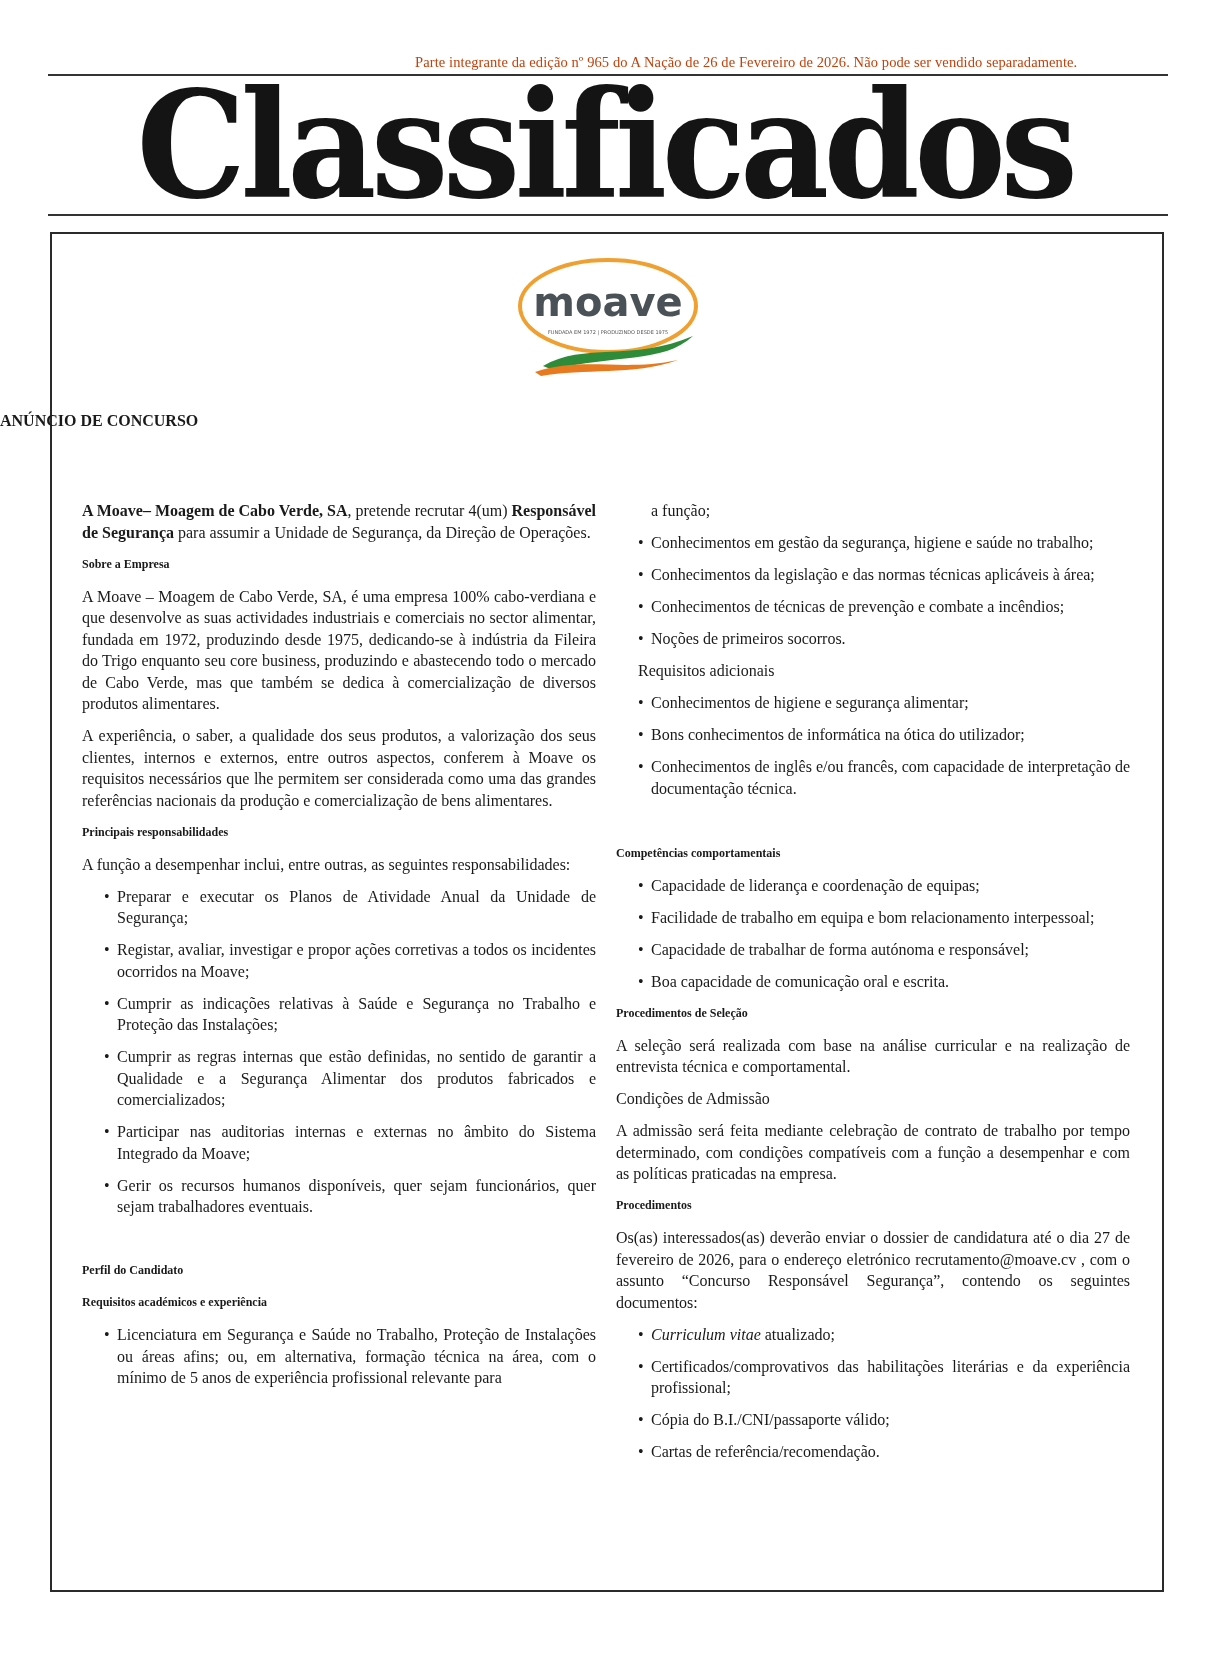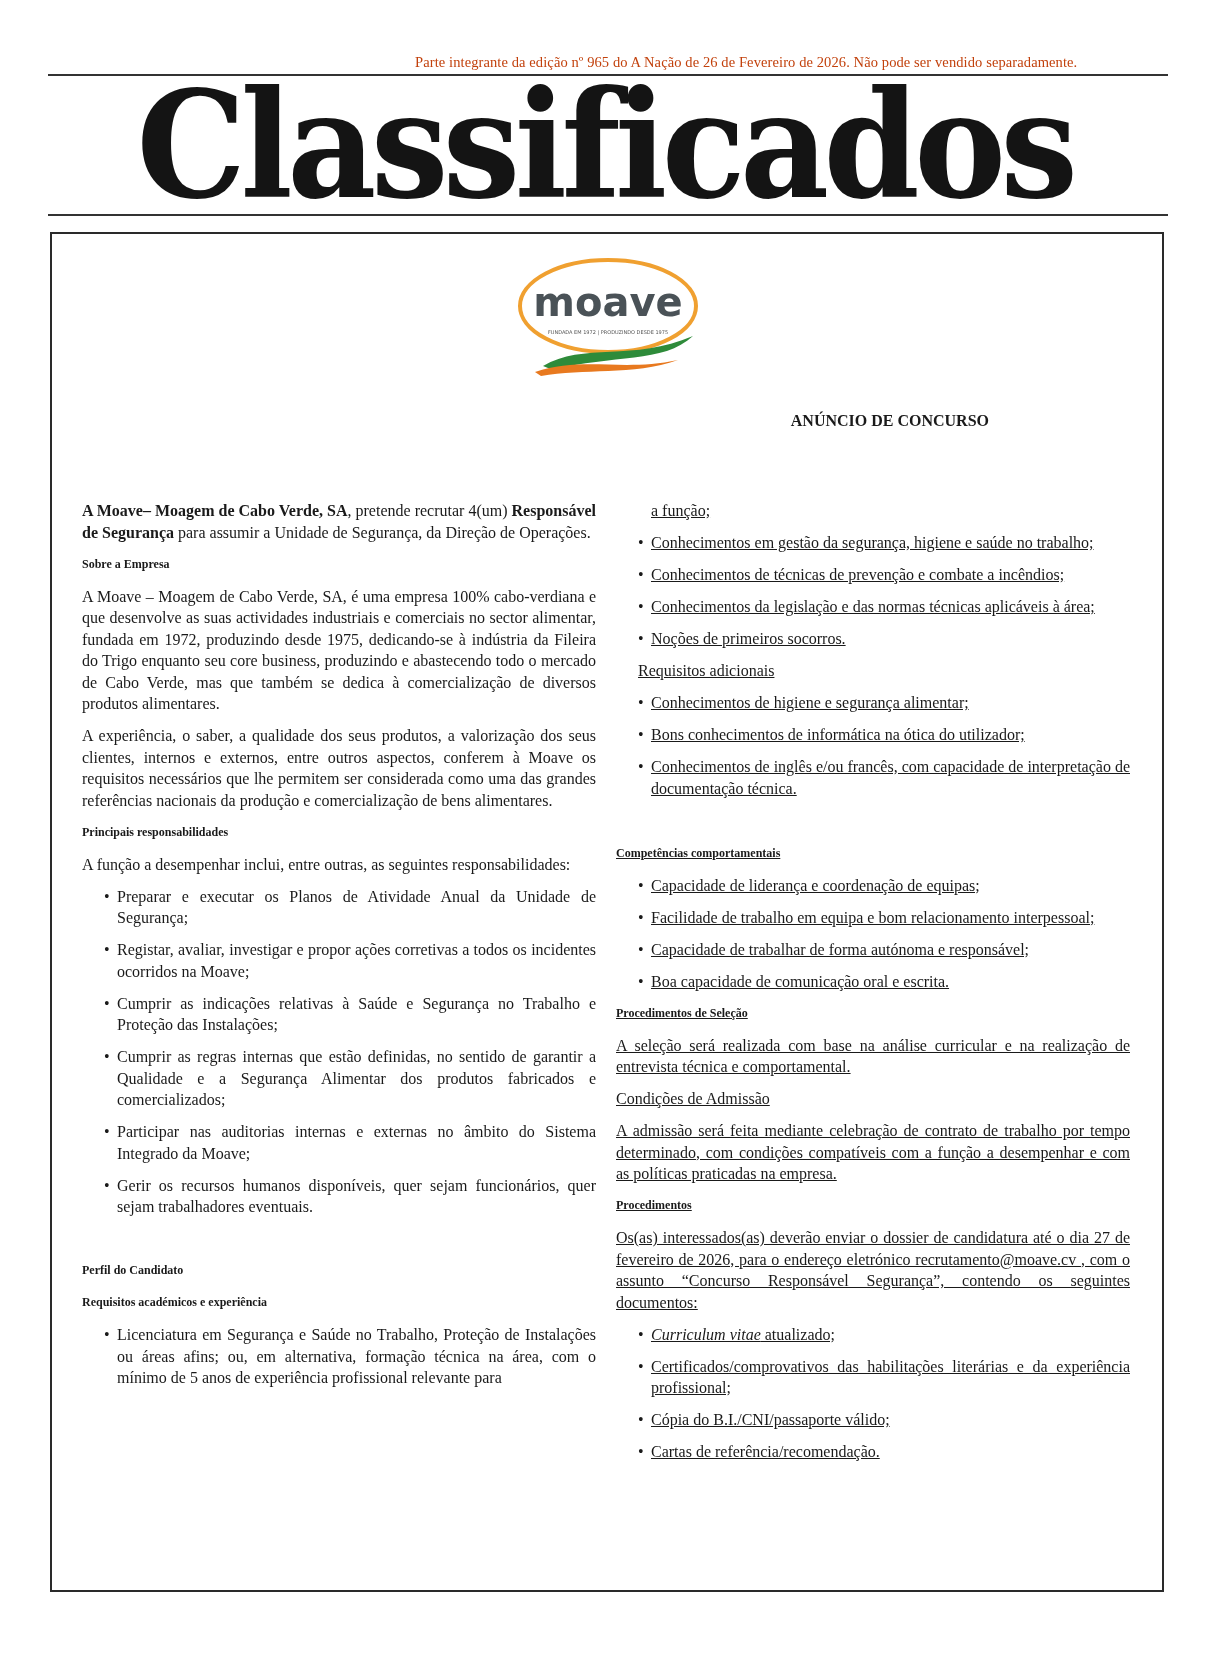--- a/index.html
+++ b/index.html
@@ -3,24 +3,24 @@
 <meta charset="utf-8">
 <style>
   html, body { margin: 0; padding: 0; background: #ffffff; }
   body { width: 1209px; height: 1663px; position: relative; overflow: hidden; color: #1a1a1a; font-family: "Liberation Serif", "DejaVu Serif", serif; }
   .topline { position: absolute; left: 48px; top: 74px; width: 1120px; height: 2px; background: #333; }
   .edition { position: absolute; left: 415px; top: 54px; font-size: 14.5px; letter-spacing: 0.1px; white-space: nowrap; color: #c2410c; }
   .masthead { position: absolute; left: 0; top: 70px; width: 1209px; text-align: center; font-family: "DejaVu Serif", "Liberation Serif", serif; font-weight: bold; font-size: 148px; line-height: 150px; letter-spacing: -6px; transform: scaleX(0.93); transform-origin: center; color: #141414; }
   .mastline { position: absolute; left: 48px; top: 214px; width: 1120px; height: 2px; background: #333; }
   .frame { position: absolute; left: 50px; top: 232px; width: 1114px; height: 1360px; border: 2px solid #2a2a2a; box-sizing: border-box; }
   .logo { position: absolute; left: 513px; top: 254px; width: 190px; height: 122px; }
-  .ad-title { position: absolute; left: 0; width: 989px; top: 412px; text-align: right; font-weight: bold; font-size: 16px; }
+  .ad-title { position: absolute; left: 0; width: 989px; top: 412px; text-align: left; font-weight: bold; font-size: 16px; }
   .col { position: absolute; font-size: 16px; line-height: 21.5px; text-align: justify; }
   .col-left { left: 82px; top: 500px; width: 514px; }
-  .col-right { left: 616px; top: 500px; width: 514px; text-decoration: underline; }
+  .col-right { left: 616px; top: 500px; width: 514px; }
   .col p { margin: 0 0 10.5px 0; }
   .col h3 { margin: 0 0 10.5px 0; font-size: 12px; font-weight: bold; }
   .col ul { list-style: none; padding: 0; margin: 0; }
   .col li { position: relative; padding-left: 35px; margin-bottom: 10.5px; }
   .col li::before { content: "•"; position: absolute; left: 22px; top: 0; }
   .col li.cont::before { content: ""; }
   .gap { height: 32px; }
   .gap2 { height: 33px; }
 </style>
 </head>
@@ -63,22 +63,22 @@
   <h3>Requisitos académicos e experiência</h3>
   <ul>
     <li>Licenciatura em Segurança e Saúde no Trabalho, Proteção de Instalações ou áreas afins; ou, em alternativa, formação técnica na área, com o mínimo de 5 anos de experiência profissional relevante para</li>
   </ul>
 </div>
 
 <div class="col col-right">
   <ul>
     <li class="cont">a função;</li>
     <li>Conhecimentos em gestão da segurança, higiene e saúde no trabalho;</li>
+    <li>Conhecimentos da legislação e das normas técnicas aplicáveis à área;</li>
     <li>Conhecimentos de técnicas de prevenção e combate a incêndios;</li>
-    <li>Conhecimentos da legislação e das normas técnicas aplicáveis à área;</li>
     <li>Noções de primeiros socorros.</li>
   </ul>
   <p style="padding-left:22px">Requisitos adicionais</p>
   <ul>
     <li>Conhecimentos de higiene e segurança alimentar;</li>
     <li>Bons conhecimentos de informática na ótica do utilizador;</li>
     <li>Conhecimentos de inglês e/ou francês, com capacidade de interpretação de documentação técnica.</li>
   </ul>
   <div class="gap2"></div>
   <h3>Competências comportamentais</h3>

